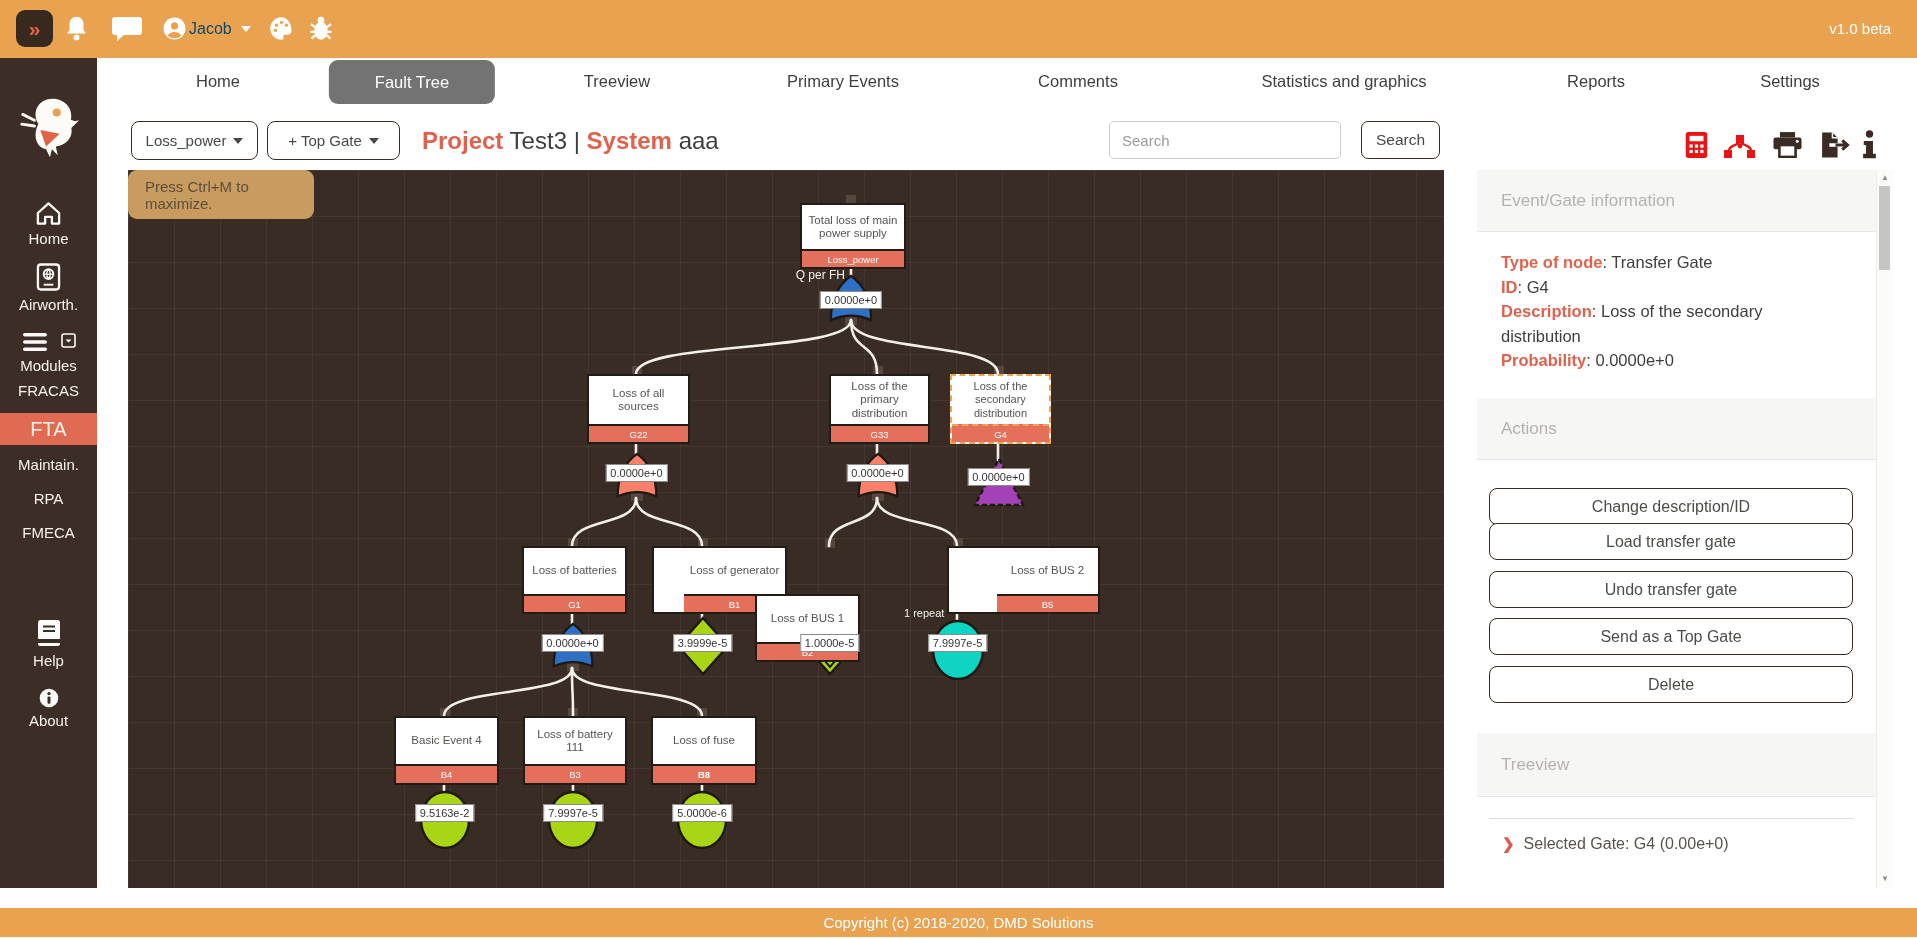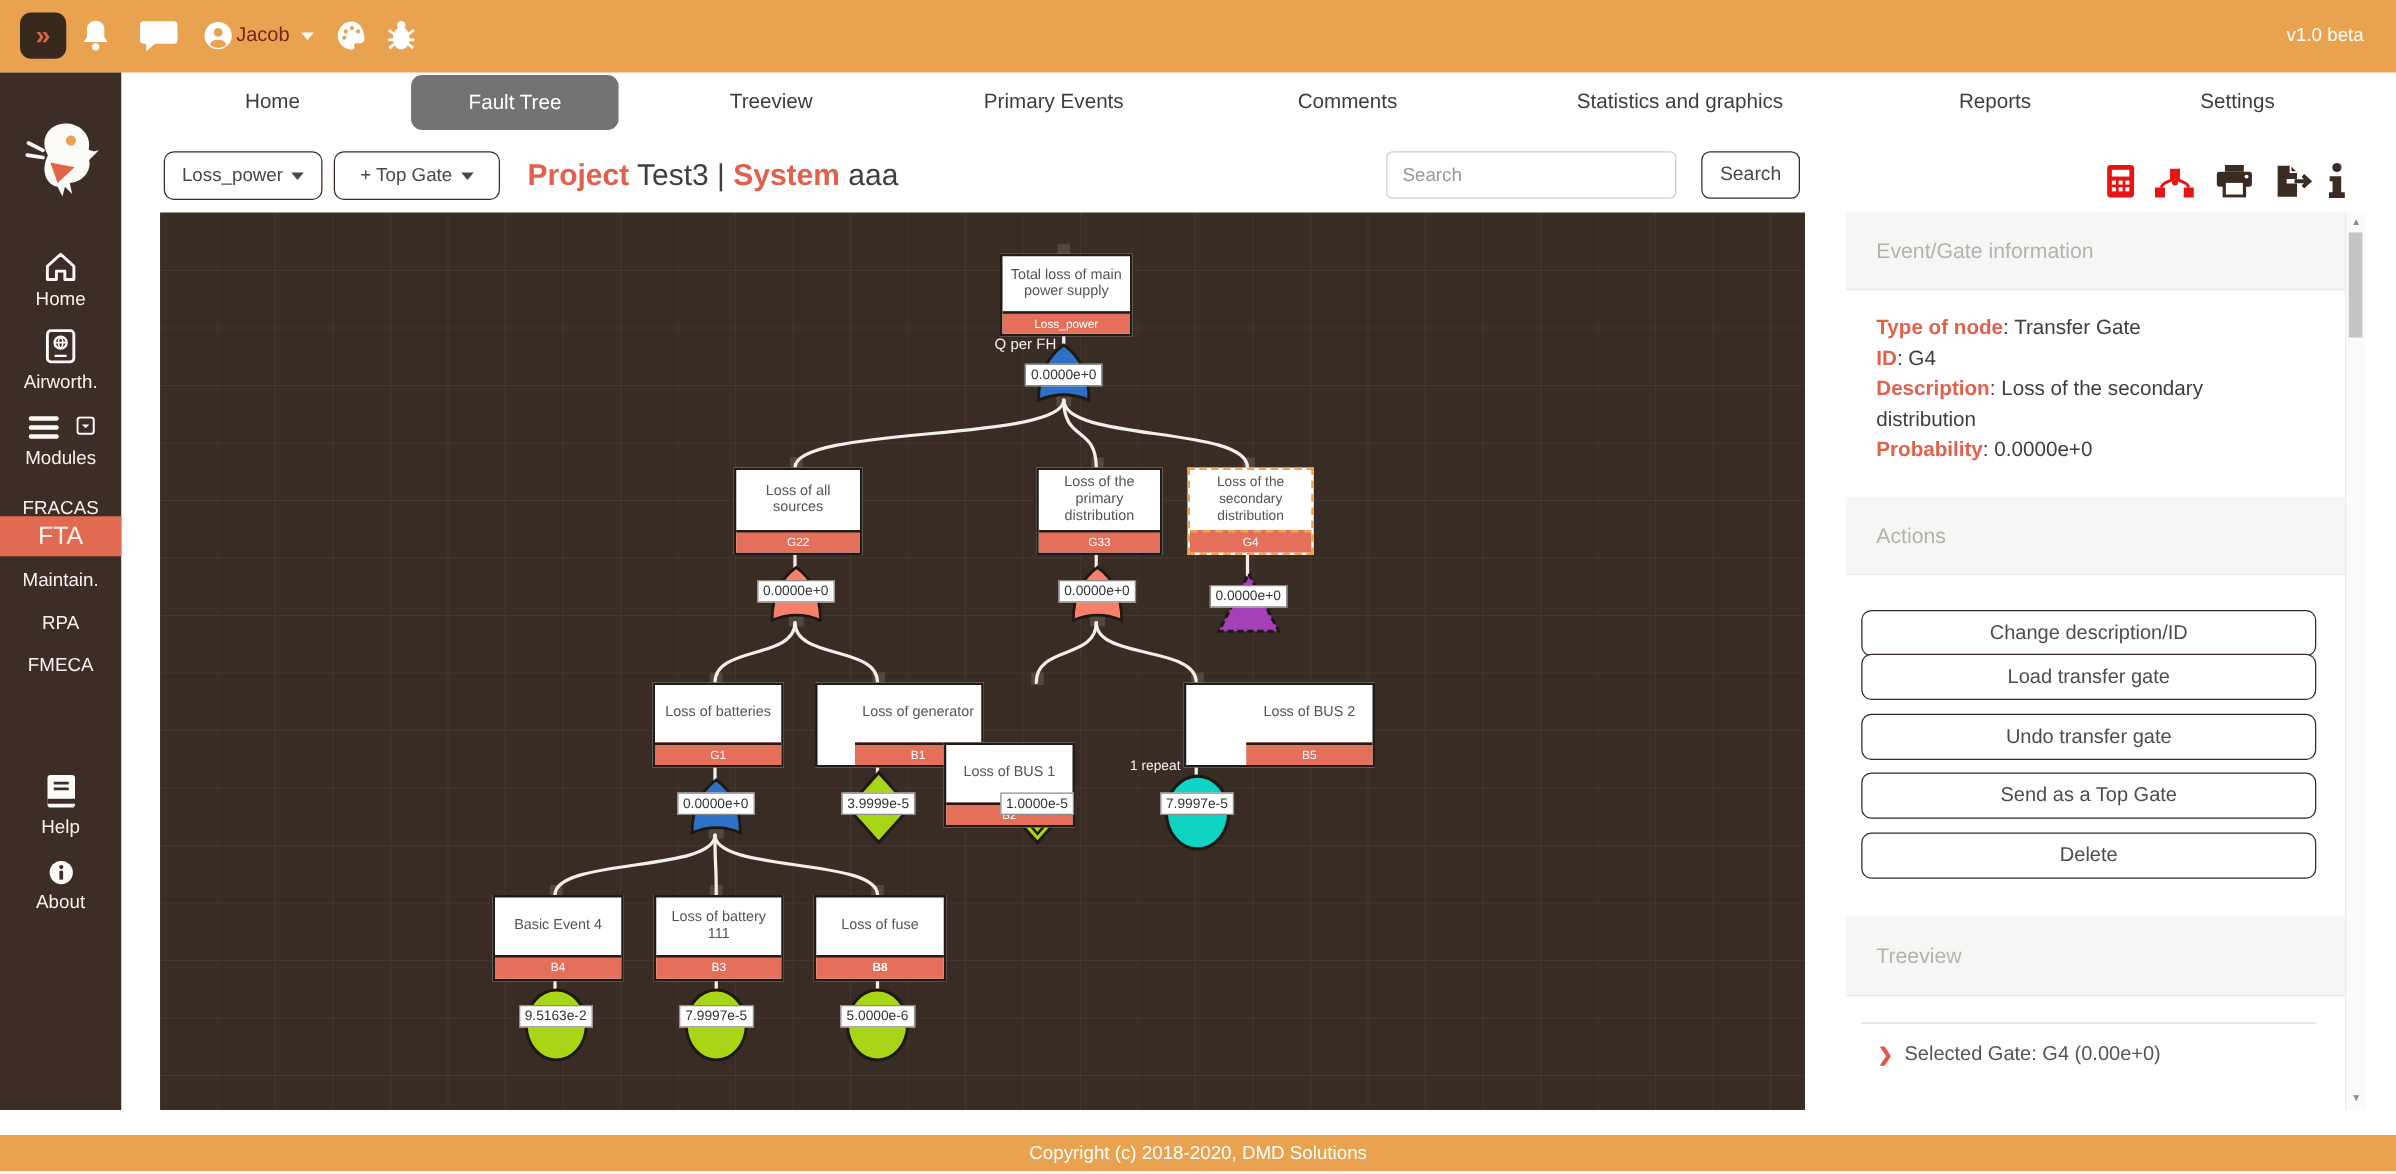--- a/index.html
+++ b/index.html
@@ -3,21 +3,21 @@
 <meta charset="utf-8">
 <style>
   html,body{margin:0;padding:0;background:#fff;font-family:"Liberation Sans",sans-serif;}
   .page{position:relative;width:1917px;height:939px;overflow:hidden;background:#fff;}
 
   
   .topbar{position:absolute;left:0;top:0;width:1917px;height:58px;background:#e9a350;}
   .expand-btn{position:absolute;left:16px;top:10px;width:37px;height:37px;background:#38291f;border-radius:9px;
     color:#e0644a;font-size:21px;font-weight:bold;display:flex;align-items:center;justify-content:center;cursor:pointer;}
   .tb-ic{position:absolute;top:14px;}
-  .user-name{position:absolute;left:189px;top:0;height:58px;line-height:58px;color:#7f1d1d;font-size:16px;}
+  .user-name{position:absolute;left:189px;top:0;height:58px;line-height:58px;color:#0c4a6e;font-size:16px;}
   .caret-w{position:absolute;left:241px;top:26px;width:0;height:0;border-left:5px solid transparent;border-right:5px solid transparent;border-top:6px solid #fff;}
   .version{position:absolute;right:26px;top:0;height:58px;line-height:58px;color:#fff;font-size:15px;}
 
   
   .sidebar{position:absolute;left:0;top:58px;width:97px;height:830px;background:#3c2e26;color:#f7f2ec;}
   .sidebar .item-label{display:block;text-align:center;font-size:15px;color:#f7f2ec;}
   .s-abs{position:absolute;left:0;width:97px;text-align:center;}
   .fta-active{position:absolute;left:0;top:355px;width:97px;height:32px;background:#e06a52;line-height:32px;text-align:center;font-size:20px;}
 
   
@@ -171,21 +171,21 @@
       </span>
       <span style="display:inline-block;vertical-align:top;margin-left:8px;margin-top:2px;">
         <svg width="15" height="15" viewBox="0 0 15 15">
             <rect x="1" y="1" width="13" height="13" rx="2" fill="none" stroke="#fdfbf8" stroke-width="1.6"></rect>
             <path d="M4.5 6.5 L7.5 9.5 L10.5 6.5 Z" fill="#fdfbf8"></path>
           </svg>
       </span>
       <span class="item-label">Modules</span>
     </div>
 
-    <div class="s-abs item-label" style="top:340px;">FRACAS</div>
+    <div class="s-abs item-label" style="top:324px;">FRACAS</div>
     <div class="fta-active">FTA</div>
     <div class="s-abs item-label" style="top:398px;">Maintain.</div>
     <div class="s-abs item-label" style="top:432px;">RPA</div>
     <div class="s-abs item-label" style="top:466px;">FMECA</div>
 
     <div class="s-abs" style="top:560px;">
       <svg width="26" height="30" viewBox="0 0 26 30">
           <rect x="2" y="2" width="22" height="26" rx="2.5" fill="#fdfbf8"></rect>
           <path d="M7 8.5 H19 M7 13 H19" stroke="#3c2e26" stroke-width="2.2"></path>
           <rect x="2" y="21" width="22" height="4" fill="#3c2e26"></rect>
@@ -392,20 +392,21 @@
         <div class="hnd" style="left: 569px; top: 538px; width: 10px; height: 10px;"></div>
         <div class="node" style="left: 523px; top: 546px; width: 102px;">
           <div class="lbl" style="height: 46px;">Loss of fuse</div>
           <div class="bar" style="height: 17px; font-weight: bold;">B8</div>
         </div>
         <div class="gate" style="left: 574px; top: 620px;"><svg width="52" height="60" viewBox="0 0 52 60">
             <ellipse cx="26" cy="30" rx="24" ry="28" fill="#a8d515" stroke="#1e1812" stroke-width="2.4"></ellipse>
           </svg></div>
         <div class="vbox" style="left: 574px; top: 634px;">5.0000e-6</div>
       </div>
+    <div class="ctip">Press Ctrl+M to maximize.</div>
   </div>
 
   <div class="panel">
     <div class="phead" style="top:0;">Event/Gate information</div>
     <div class="pinfo">
       <div><span class="flab">Type of node</span><span>Transfer Gate</span></div>
       <div><span class="flab">ID</span><span>G4</span></div>
       <div><span class="flab">Description</span><span>Loss of the secondary distribution</span></div>
       <div><span class="flab">Probability</span><span>0.0000e+0</span></div>
     </div>

